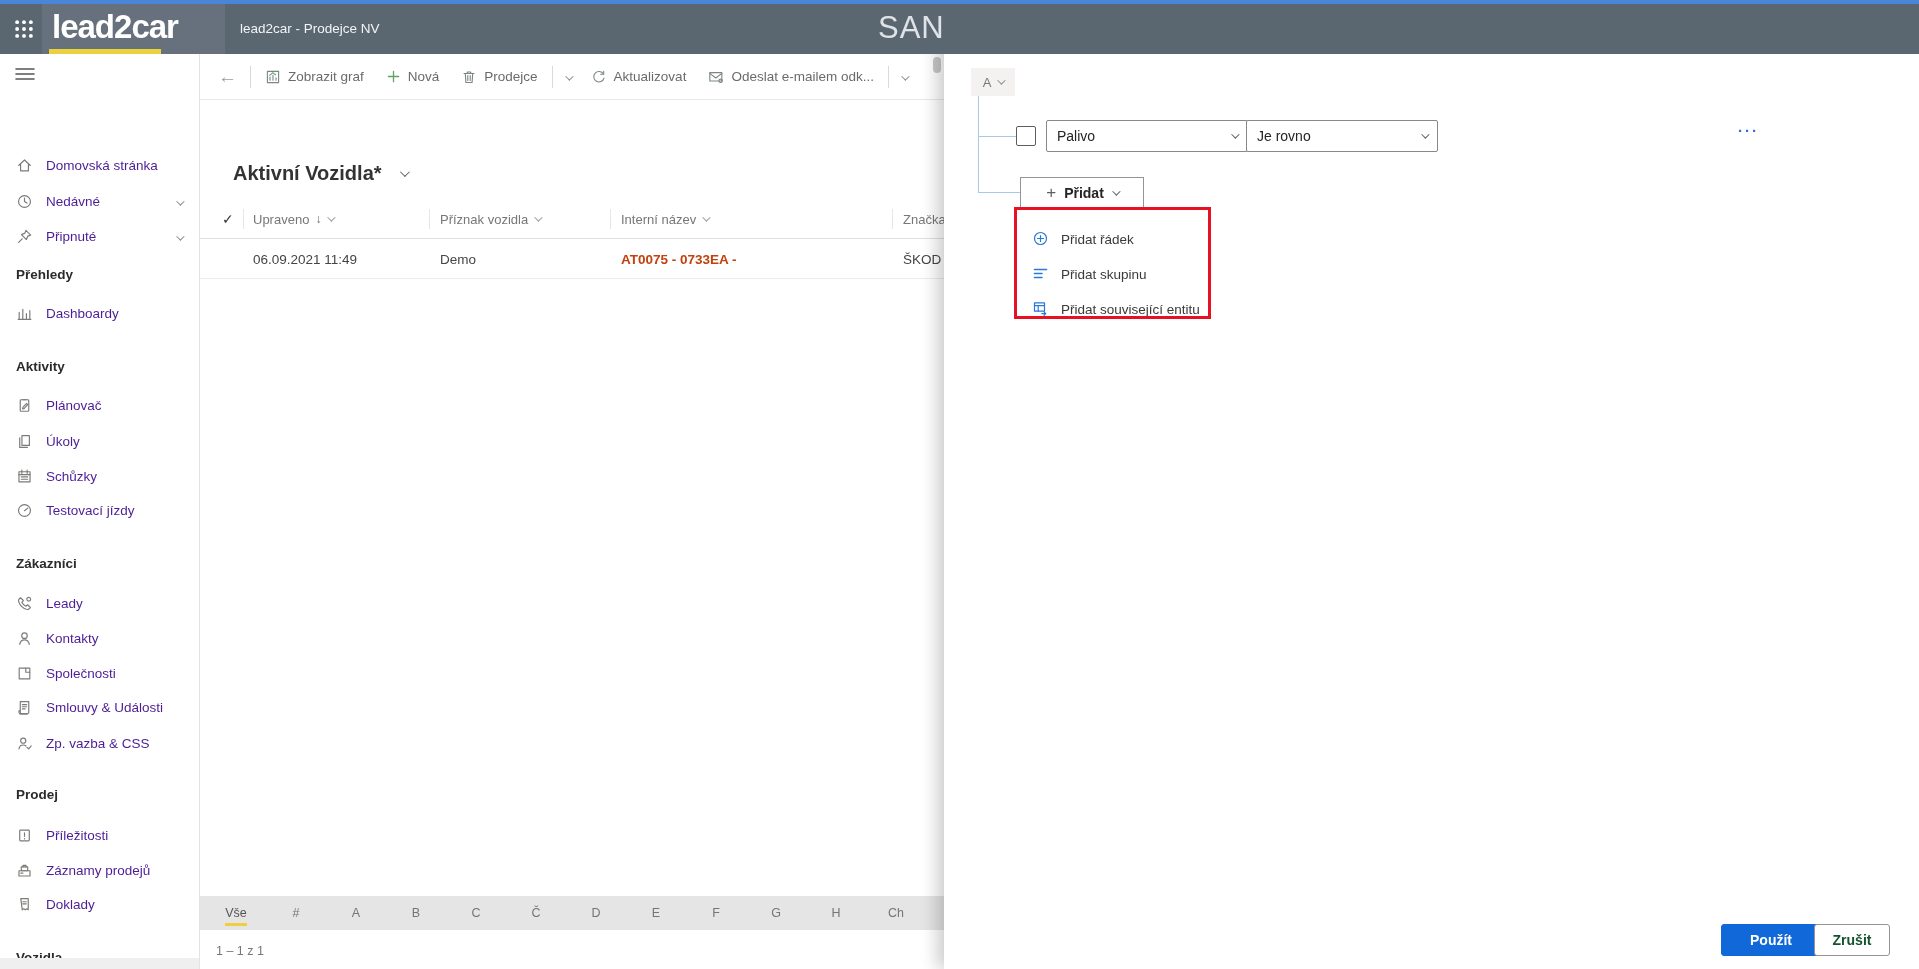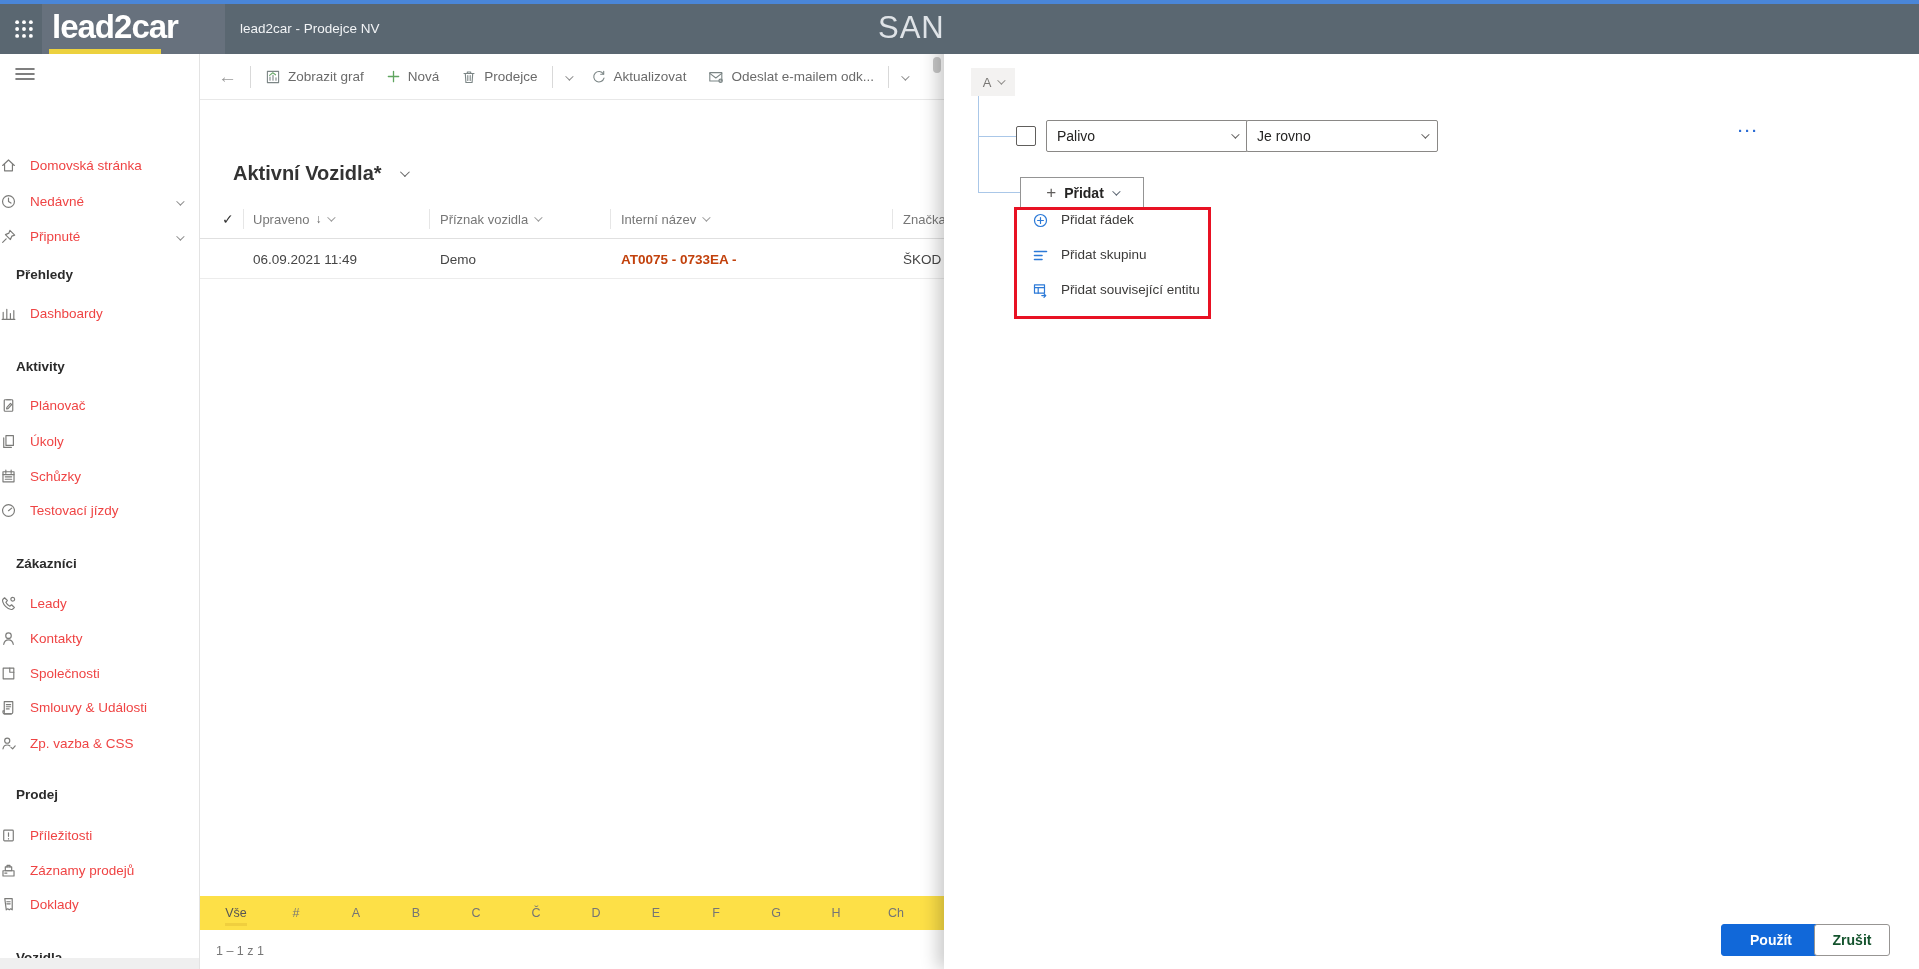--- a/index.html
+++ b/index.html
@@ -12,21 +12,21 @@
   .waffle { position:absolute; left:10px; top:11px; width:28px; height:28px; display:flex; align-items:center; justify-content:center; cursor:pointer; }
   .logobox { position:absolute; left:42px; top:0; width:183px; height:50px; background:#67717d; }
   .logotext { position:absolute; left:10px; top:4px; font-size:33px; font-weight:bold; color:#fff; letter-spacing:-1px; }
   .yellowbar { position:absolute; left:7px; bottom:0; width:112px; height:5px; background:#ecd13e; }
   .apptitle { position:absolute; left:240px; top:17px; font-size:13.5px; color:#f2f4f6; }
   .watermark { position:absolute; left:878px; top:6px; font-size:31px; font-weight:300; color:#dfe3e7; letter-spacing:1px; }
 
   
   .sidebar { position:absolute; left:0; top:54px; width:200px; height:915px; background:#fff; border-right:1px solid #e3e3e3; z-index:5; }
   .hamburger { position:absolute; left:12px; top:8px; width:26px; height:24px; display:flex; align-items:center; justify-content:center; cursor:pointer; }
-  .nav-item { position:absolute; left:0; width:200px; height:30px; display:flex; align-items:center; padding-left:0; gap:13px; font-size:13.5px; color:#ef4444; cursor:pointer; }
+  .nav-item { position:absolute; left:0; width:200px; height:30px; display:flex; align-items:center; padding-left:16px; gap:13px; font-size:13.5px; color:#4c1d95; cursor:pointer; }
   .nav-item .nicon { flex:0 0 17px; color:#7b7b79; }
   .nav-item .nchev { margin-left:auto; margin-right:18px; color:#8a8a8a; }
   .nav-header { position:absolute; left:0; width:200px; height:24px; padding-left:16px; font-size:13.5px; font-weight:bold; color:#2b2b2b; display:flex; align-items:center; }
   .sidebar-bottomstrip { position:absolute; left:0; bottom:0; width:199px; height:11px; background:#efefef; }
 
   svg.icon { display:block; fill:none; stroke:currentColor; stroke-width:1.1; stroke-linecap:round; stroke-linejoin:round; }
 
   
   .main { position:absolute; left:200px; top:54px; width:744px; height:915px; background:#fff; }
   .toolbar { position:absolute; left:0; top:0; width:744px; height:46px; display:flex; align-items:center; padding-left:8px; border-bottom:1px solid #e8e8e8; color:#6b6b6b; font-size:13.5px; white-space:nowrap; overflow:hidden; }
@@ -48,21 +48,21 @@
   .colsep { position:absolute; top:10px; width:1px; height:20px; background:#e6e6e6; }
   .checkmark { color:#333; font-size:14px; }
   .sortarrow { color:#666; font-size:12px; }
   .gridhead .chev { color:#999; }
 
   .gridrow { position:absolute; left:0; top:185px; width:744px; height:40px; border-bottom:1px solid #ececec; font-size:13.5px; color:#454545; cursor:pointer; }
   .linkcell { color:#c2410c; cursor:pointer;font-weight:bold; }
 
   .scrollnub { position:absolute; left:733px; top:3px; width:8px; height:16px; background:#c8c8c8; border-radius:4px; }
 
-  .jumpbar { position:absolute; left:0; top:842px; width:744px; height:34px; background:#fde047; display:flex; align-items:center; padding-left:6px; }
+  .jumpbar { position:absolute; left:0; top:842px; width:744px; height:34px; background:#e5e5e5; display:flex; align-items:center; padding-left:6px; }
   .jumpitem { width:60px; text-align:center; font-size:12.5px; color:#757575; cursor:pointer; }
   .jumpitem.active span { color:#555; border-bottom:3px solid #f0cf3e; padding-bottom:3px; }
   .statusbar { position:absolute; left:16px; top:890px; font-size:12.5px; color:#777; }
 
   
   .panel { position:absolute; left:944px; top:4px; width:975px; height:965px; background:#fff; z-index:20; box-shadow:-7px 0 16px rgba(0,0,0,0.20); }
   .panel-title { position:absolute; left:26px; top:16px; font-size:17px; font-weight:bold; color:#252423; }
   .panel-close { position:absolute; left:923px; top:10px; font-size:24px; font-weight:300; color:#2b6cd4; cursor:pointer; line-height:1; padding:4px; }
 
   .opchip { position:absolute; left:27px; top:64px; width:44px; height:28px; background:#f3f2f1; display:flex; align-items:center; justify-content:center; gap:6px; font-size:13px; color:#7a7875; cursor:pointer; }
@@ -85,21 +85,21 @@
   .valtag .tagx { color:#605e5c; font-size:14px; cursor:pointer; line-height:1; }
 
   .rowmore { position:absolute; left:794px; top:118px; font-size:15px; font-weight:bold; letter-spacing:2px; color:#2b6cd4; cursor:pointer; }
 
   .addbtn { position:absolute; left:76px; top:173px; width:124px; height:31px; border:1px solid #949494; background:#fff; display:flex; align-items:center; justify-content:center; gap:8px; cursor:pointer; }
   .addbtn .plus { font-size:17px; color:#605e5c; font-weight:400; }
   .addbtn .lbl { font-size:14px; font-weight:bold; color:#252423; }
   .addbtn .chev { color:#57616e; }
 
   .addmenu { position:absolute; left:76px; top:208px; width:186px; background:#fff; }
-  .menuitem { height:35px; display:flex; align-items:flex-start; gap:12px; padding-left:12px; font-size:13.5px; color:#3b3a39; cursor:pointer; }
+  .menuitem { height:35px; display:flex; align-items:flex-end; gap:12px; padding-left:12px; font-size:13.5px; color:#3b3a39; cursor:pointer; }
   .menuitem .micon { color:#2b79d7; flex:0 0 17px; }
   .redbox { position:absolute; left:70px; top:203px; width:197px; height:112px; border:3px solid #e81123; pointer-events:none; }
 
   .panel-footer-btn { position:absolute; top:920px; height:32px; border-radius:3px; font-size:14px; font-weight:bold; display:flex; align-items:center; justify-content:center; cursor:pointer; font-family:"Liberation Sans", sans-serif; }
   .btn-apply { left:777px; width:100px; background:#1168d9; color:#fff; border:1px solid #1168d9; }
   .btn-cancel { left:870px; width:76px; background:#fff; color:#14532d; border:1px solid #979593; }
 </style>
 </head>
 <body>
 

